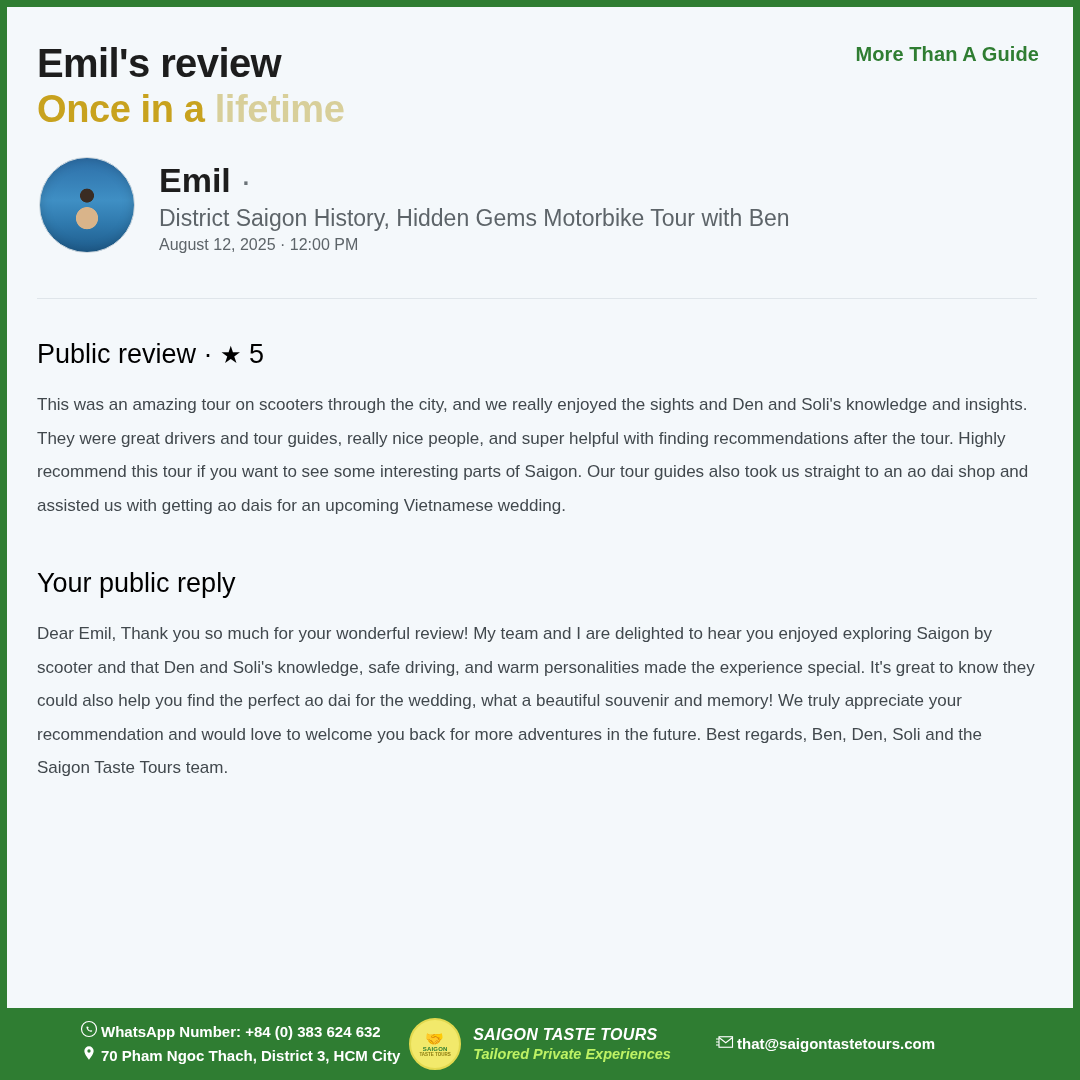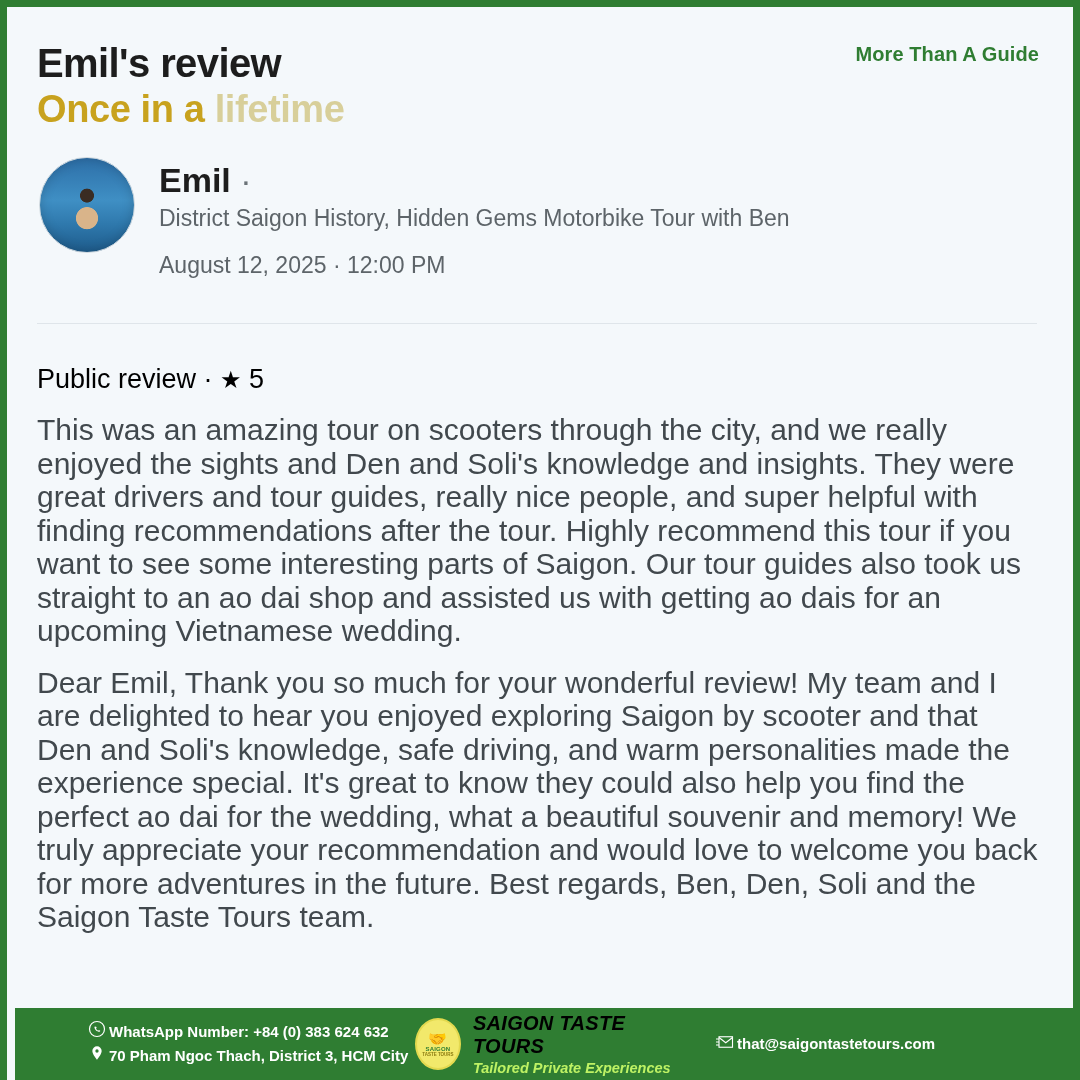--- a/index.html
+++ b/index.html
@@ -87,51 +87,51 @@
   .reviewer-name .dot {
     font-weight: normal;
     color: #6b7378;
   }
   .tour-name {
     font-size: 23px;
     color: #5d6469;
     margin-top: 5px;
   }
   .review-date {
-    font-size: 23px;
+    font-size: 16px;
     color: #5d6469;
-    margin-top: 20px;
+    margin-top: 4px;
   }
   .divider {
     margin: 44px 6px 0 6px;
     height: 1px;
     background: #dfe5ea;
   }
   .section-head {
     margin: 40px 0 0 6px;
     font-size: 27px;
     font-weight: normal;
     color: #000000;
   }
   .section-head .star {
     font-size: 24px;
   }
   .body-text {
     margin: 18px 4px 0 6px;
-    font-size: 30px;
+    font-size: 17px;
     line-height: 33.5px;
     color: #41484d;
     max-width: 1005px;
   }
   .section-head.reply {
     margin-top: 46px;
   }
   .footer {
     position: absolute;
-    left: 8px;
+    left: 0;
     right: 0;
     bottom: 0;
     height: 72px;
     background: #2f7d32;
     display: flex;
     align-items: center;
     color: #ffffff;
   }
   .footer-left {
     width: 400px;
@@ -179,24 +179,24 @@
     font-weight: bold;
     color: #2f7d32;
     letter-spacing: 0.2px;
   }
   .logo-sub {
     font-size: 4.5px;
     font-weight: bold;
     color: #8a7a10;
   }
   .brand-lines .b1 {
-    font-size: 20px;
+    font-size: 16px;
     font-weight: bold;
     font-style: italic;
-    color: #000000;
+    color: #ffffff;
     letter-spacing: 0.3px;
   }
   .brand-lines .b2 {
     font-size: 14.5px;
     font-style: italic;
     font-weight: bold;
     color: #bef264;
     margin-top: 2px;
   }
   .footer-right {
@@ -236,20 +236,21 @@
     <div class="divider"></div>
 
     <div class="section-head">
       <span>Public review ·</span>
       <span class="star">★</span>
       <span>5</span>
     </div>
 
     <p class="body-text">This was an amazing tour on scooters through the city, and we really enjoyed the sights and Den and Soli's knowledge and insights. They were great drivers and tour guides, really nice people, and super helpful with finding recommendations after the tour. Highly recommend this tour if you want to see some interesting parts of Saigon. Our tour guides also took us straight to an ao dai shop and assisted us with getting ao dais for an upcoming Vietnamese wedding.</p>
 
+    <div class="section-head reply">Your public reply</div>
 
     <p class="body-text">Dear Emil, Thank you so much for your wonderful review! My team and I are delighted to hear you enjoyed exploring Saigon by scooter and that Den and Soli's knowledge, safe driving, and warm personalities made the experience special. It's great to know they could also help you find the perfect ao dai for the wedding, what a beautiful souvenir and memory! We truly appreciate your recommendation and would love to welcome you back for more adventures in the future. Best regards, Ben, Den, Soli and the Saigon Taste Tours team.</p>
 
   </div>
 
   <div class="footer">
 
     <div class="footer-left">
       <div class="footer-row">
         <span class="ficon">

